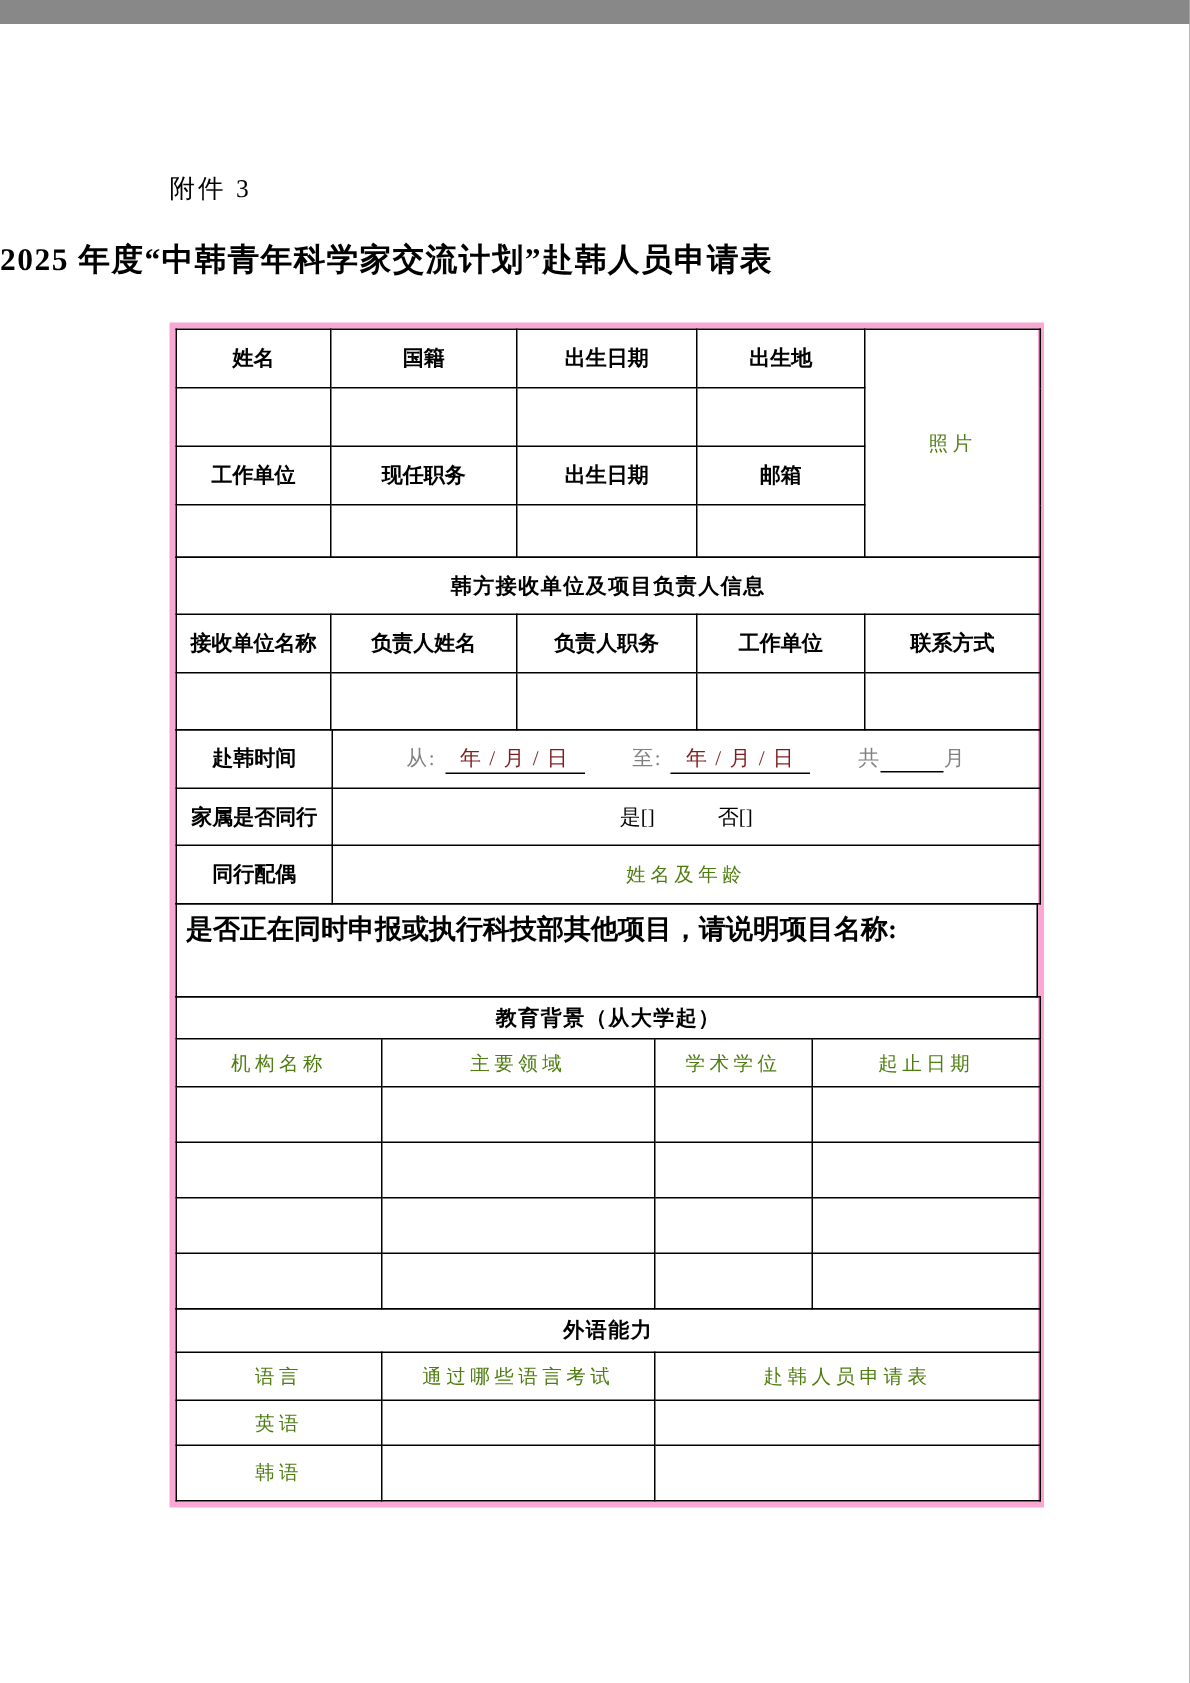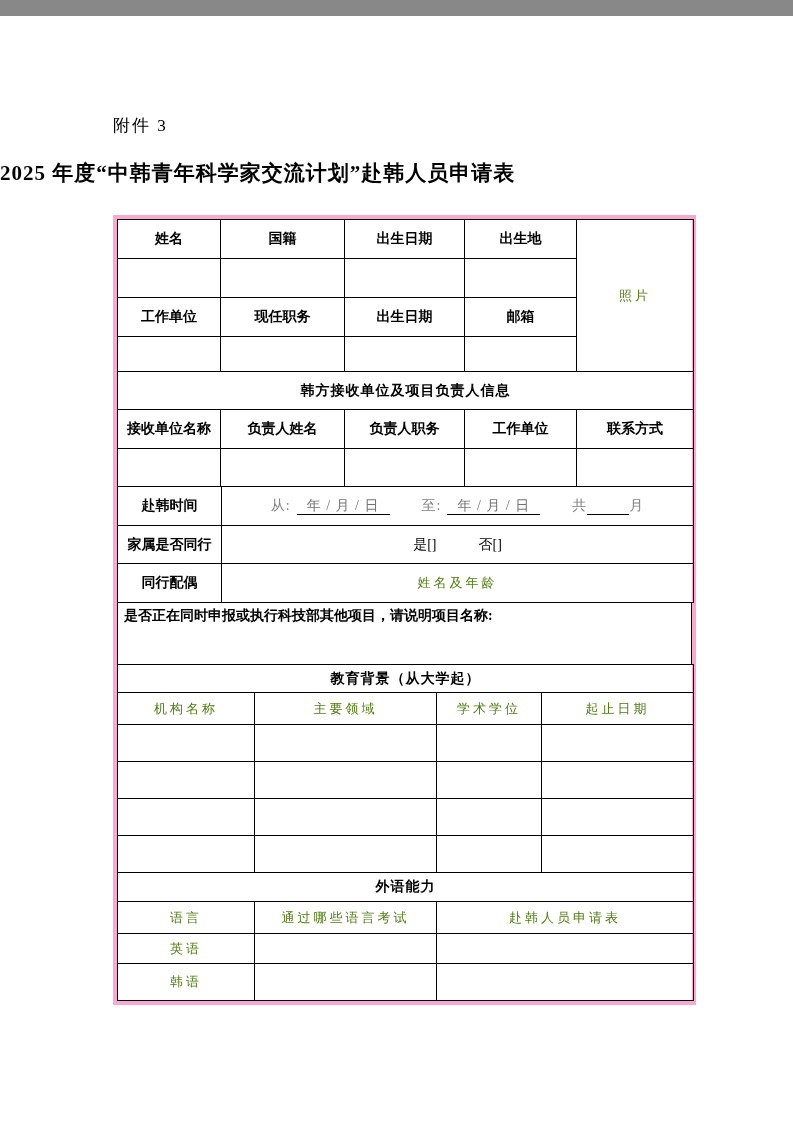--- a/index.html
+++ b/index.html
@@ -48,25 +48,25 @@
     overflow:hidden;
   }
   .lbl{font-weight:bold;font-size:14px;}
   .sec{font-weight:bold;font-size:14px;letter-spacing:1px;}
   .ph{color:#4d7c0f;font-size:13px;letter-spacing:3px;font-weight:normal;}
   .q-cell{
     text-align:left;
     vertical-align:top;
     font-weight:bold;
     padding:4px 6px;
-    font-size:14px;
+    font-size:18px;
   }
   .date-line{color:#808080;font-size:14px;letter-spacing:1px;}
   .date-underline{
-    color:#737373;
+    color:#7f1d1d;
     border-bottom:1px solid #000;
     padding:0 10px 1px 10px;
     margin:0 6px;
     white-space:nowrap;
   }
   .blank-underline{
     display:inline-block;
     width:42px;
     border-bottom:1px solid #000;
     height:14px;

